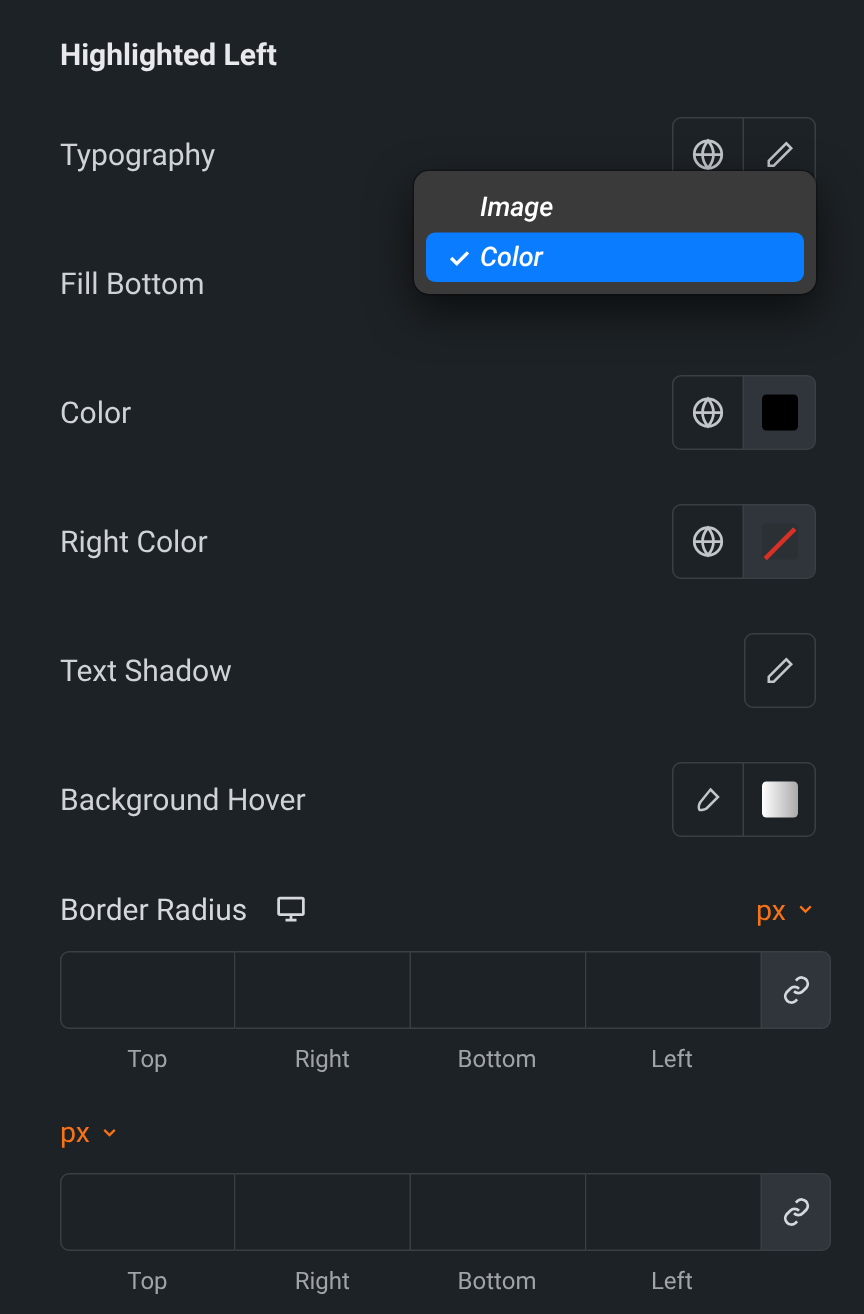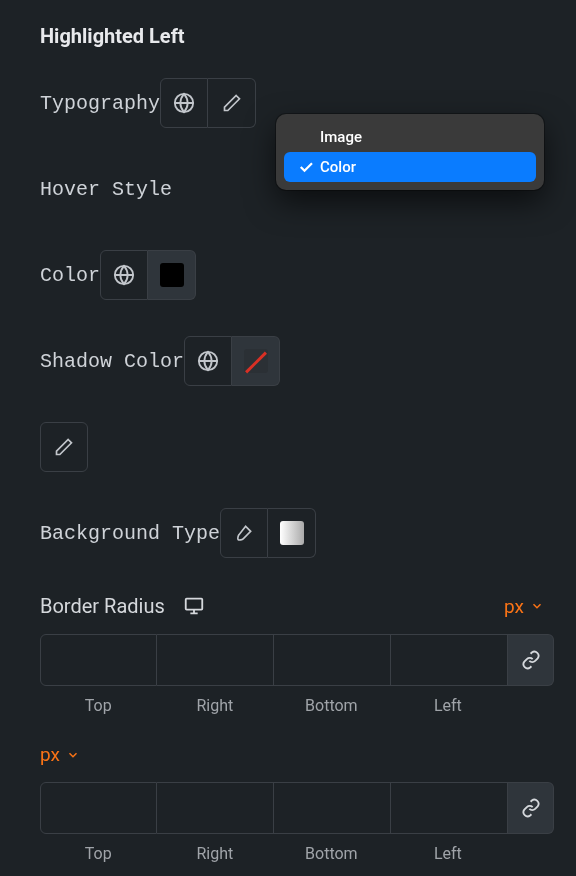--- a/index.html
+++ b/index.html
@@ -17,23 +17,23 @@
     .section-title {
       font-weight: 700;
       font-size: 20px;
       color: #e8e9ec;
       margin-bottom: 30px;
     }
 
     .row {
       display: flex;
       align-items: center;
+      justify-content: space-between;
       margin-bottom: 36px;
       min-height: 50px;
-      font-family: Liberation Mono, monospace;
     }
     .row-label { color: #cfd3d8; font-size: 20px; }
 
     .btn-group { display: flex; }
     .btn {
       width: 48px;
       height: 50px;
       background: #1d2226;
       border: 1px solid #3a3f45;
       display: flex;
@@ -82,23 +82,24 @@
       box-shadow: 0 12px 30px rgba(0,0,0,0.6), 0 0 0 1px rgba(0,0,0,0.3);
       z-index: 100;
     }
     .popup-item {
       display: flex;
       align-items: center;
       gap: 2px;
       padding: 6px 10px;
       border-radius: 6px;
       cursor: pointer;
-      font-size: 15px;
+      font-size: 18px;
       font-weight: 500;
       color: #fff;
+      font-style: italic;
     }
     .popup-item .check-slot {
       width: 24px;
       display: inline-flex;
       justify-content: center;
       color: #fff;
     }
     .popup-item.selected { background: #0a7cff; }
 
     
@@ -189,21 +190,21 @@
         <span>
           <svg width="20" height="20" viewBox="0 0 24 24" fill="none" stroke="currentColor" stroke-width="2">
               <path d="M17 3l4 4L7 21H3v-4L17 3z"></path>
             </svg>
         </span>
       </div>
     </div>
   </div>
 
   <div class="row">
-    <div class="row-label">Hover Style</div>
+    <div class="row-label">Fill Bottom</div>
     <div class="btn-group" style="visibility:hidden">
       <div class="btn single"></div>
     </div>
   </div>
 
   <div class="row">
     <div class="row-label">Color</div>
     <div class="btn-group">
       <div class="btn">
         <span>
@@ -213,50 +214,51 @@
             </svg>
         </span>
       </div>
       <div class="btn btn-selected">
         <span class="swatch swatch-black"></span>
       </div>
     </div>
   </div>
 
   <div class="row">
-    <div class="row-label">Shadow Color</div>
+    <div class="row-label">Right Color</div>
     <div class="btn-group">
       <div class="btn">
         <span>
           <svg width="22" height="22" viewBox="0 0 24 24" fill="none" stroke="currentColor" stroke-width="2">
               <circle cx="12" cy="12" r="10"></circle>
               <path d="M2 12h20M12 2c2.5 3 4 7 4 10s-1.5 7-4 10c-2.5-3-4-7-4-10s1.5-7 4-10z"></path>
             </svg>
         </span>
       </div>
       <div class="btn btn-selected">
         <span class="swatch swatch-none"></span>
       </div>
     </div>
   </div>
 
   <div class="row">
+    <div class="row-label">Text Shadow</div>
     <div class="btn-group">
       <div class="btn single">
         <span>
           <svg width="20" height="20" viewBox="0 0 24 24" fill="none" stroke="currentColor" stroke-width="2">
               <path d="M17 3l4 4L7 21H3v-4L17 3z"></path>
             </svg>
         </span>
       </div>
     </div>
   </div>
 
   <div class="row">
-    <div class="row-label">Background Type</div>
+    <div class="row-label">Background Hover</div>
     <div class="btn-group">
       <div class="btn">
         <span>
           <svg width="20" height="20" viewBox="0 0 24 24" fill="none" stroke="currentColor" stroke-width="2">
               <path d="M14 4l6 6-9 9c-1 1-5 2-6 1s0-5 1-6l8-10z"></path>
             </svg>
         </span>
       </div>
       <div class="btn">
         <span class="swatch swatch-gradient"></span>

